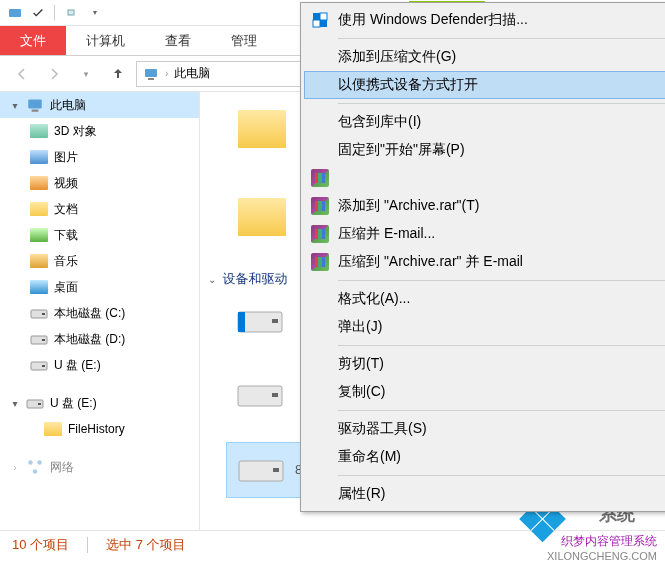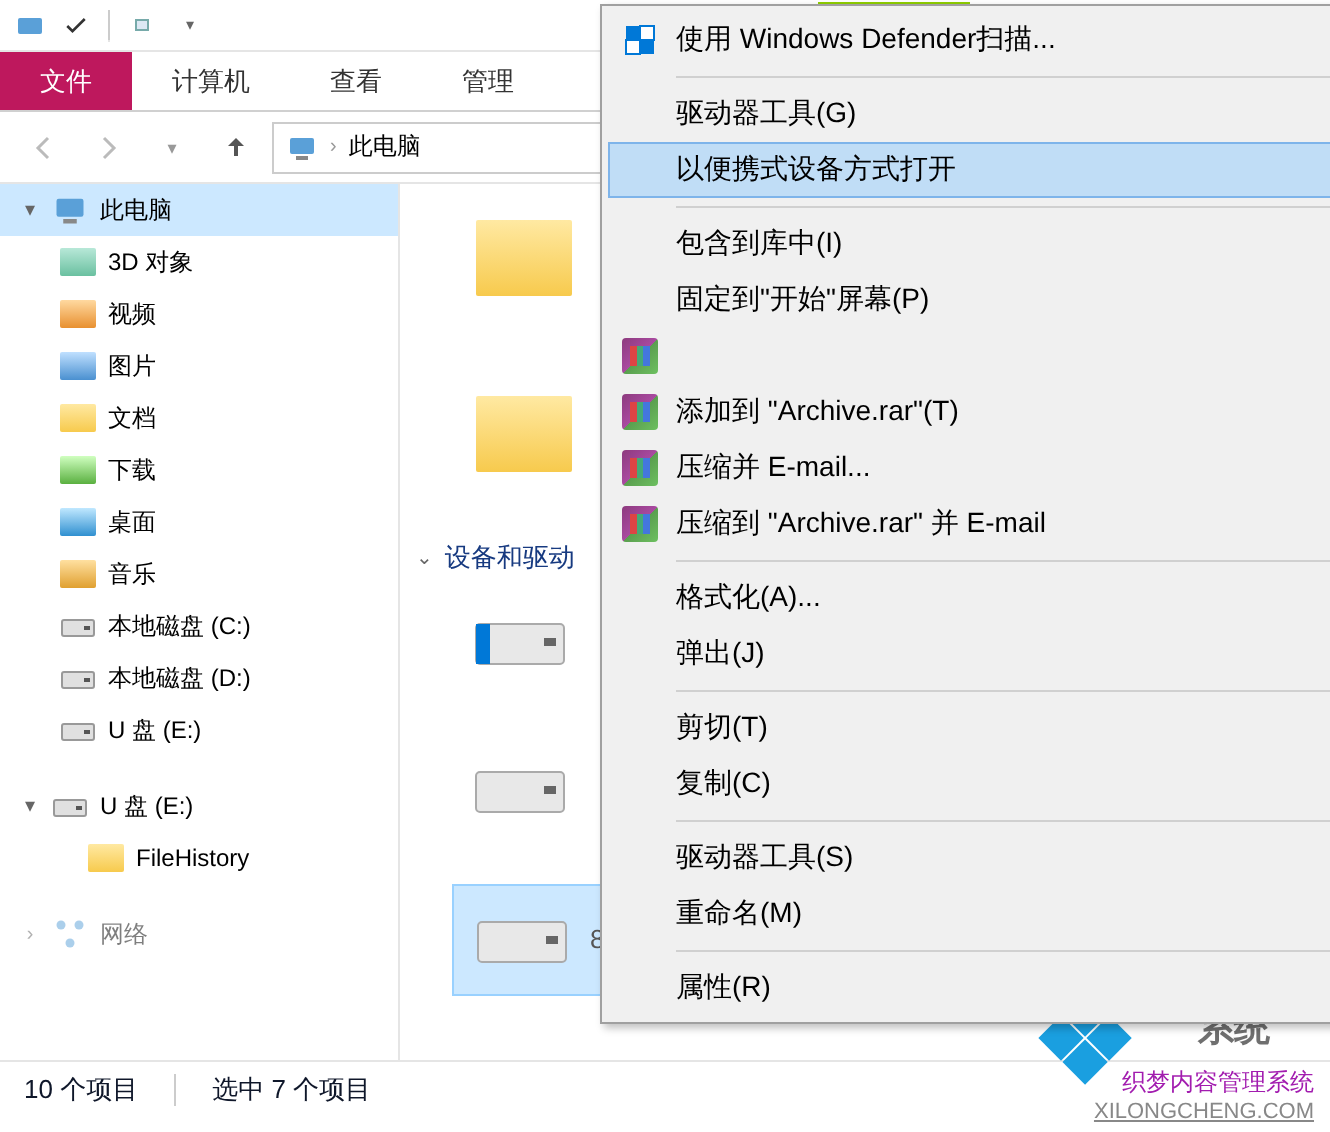--- a/index.html
+++ b/index.html
@@ -7,21 +7,21 @@
 
 .titlebar { height: 26px; background: #fff; display: flex; align-items: center; border-bottom: 1px solid #e5e5e5; }
 .titlebar .sys-icon { width: 22px; height: 22px; margin-left: 4px; display: flex; align-items: center; justify-content: center; }
 .qat-btn { width: 24px; height: 22px; display: flex; align-items: center; justify-content: center; }
 .check-icon svg { width: 14px; height: 14px; }
 .titlebar .divider { width: 1px; height: 16px; background: #ccc; margin: 0 4px; }
 .titlebar .green-tag { background: #8fce00; color: #333; padding: 3px 8px; font-size: 12px; margin-left: auto; margin-right: 180px; }
 
 .ribbon-tabs { height: 30px; background: #fff; display: flex; align-items: stretch; border-bottom: 1px solid #d0d0d0; }
 .ribbon-tab { padding: 0 20px; display: flex; align-items: center; font-size: 13px; color: #333; }
-.ribbon-tab.active { background: #be185d; color: #fff; }
+.ribbon-tab.active { background: #ef4444; color: #fff; }
 
 .addr-bar { height: 36px; display: flex; align-items: center; padding: 4px 8px; gap: 4px; border-bottom: 1px solid #e5e5e5; }
 .nav-btn { width: 28px; height: 28px; display: flex; align-items: center; justify-content: center; color: #999; }
 .nav-btn.enabled { color: #555; }
 .addr-box { flex: 1; height: 26px; border: 1px solid #ccc; display: flex; align-items: center; padding: 0 6px; gap: 6px; }
 .addr-box .pc-icon { width: 16px; height: 16px; }
 .addr-box .chev { color: #999; font-size: 10px; }
 
 .main { display: flex; height: 438px; }
 .sidebar { width: 200px; border-right: 1px solid #e5e5e5; overflow: hidden; }
@@ -34,33 +34,33 @@
 .tree-spacer { height: 12px; }
 
 .content { flex: 1; padding: 8px; position: relative; }
 .category { display: flex; align-items: center; gap: 6px; color: #173a80; font-size: 13px; margin: 6px 0; }
 .category .chev { color: #666; font-size: 10px; }
 .drive-item { display: flex; align-items: center; gap: 10px; padding: 10px; margin-left: 18px; }
 .drive-item.selected { background: #cce8ff; border: 1px solid #99d1ff; }
 .drive-icon { width: 48px; height: 34px; }
 .drive-info { font-size: 13px; color: #555; }
 
-.statusbar { height: 28px; border-top: 1px solid #e5e5e5; display: flex; align-items: center; padding: 0 12px; gap: 18px; color: #0f172a; font-size: 13px; }
+.statusbar { height: 28px; border-top: 1px solid #e5e5e5; display: flex; align-items: center; padding: 0 12px; gap: 18px; color: #c2410c; font-size: 13px; }
 .status-sep { width: 1px; height: 16px; background: #ccc; }
 
 .context-menu { position: absolute; top: 2px; left: 300px; width: 420px; background: #f0f0f0; border: 1px solid #a0a0a0; box-shadow: 2px 2px 4px rgba(0,0,0,.25); z-index: 50; padding: 3px; font-size: 14px; }
 .menu-item { display: flex; align-items: center; height: 28px; padding: 0 30px 0 34px; position: relative; }
 .menu-item.hover { background: #c0ddf6; border: 1px solid #7eb4ea; padding: 0 29px 0 33px; }
 .menu-item .mi-icon { position: absolute; left: 6px; width: 20px; height: 20px; display: flex; align-items: center; justify-content: center; }
 .menu-item .submenu-arrow { position: absolute; right: 10px; font-size: 10px; color: #555; }
 .menu-sep { height: 1px; background: #d0d0d0; margin: 4px 2px 4px 34px; }
 
 .watermark { position: absolute; bottom: 32px; right: 6px; font-size: 13px; color: #777; opacity: .7; }
 .watermark2 { position: absolute; bottom: 16px; right: 8px; font-size: 12px; color: #a21caf; }
-.watermark3 { position: absolute; bottom: 4px; right: 8px; font-size: 11px; color: #888; text-decoration: underline; }
+.watermark3 { position: absolute; bottom: 4px; right: 8px; font-size: 11px; color: #888; }
 .logo-blue { position: absolute; bottom: 28px; right: 100px; display: flex; flex-wrap: wrap; width: 40px; gap: 1px; transform: rotate(45deg); }
 .logo-blue span { width: 16px; height: 16px; background: #1a9fe0; }
 
 .folder-icon { width: 18px; height: 14px; background: linear-gradient(#ffe9a2, #f7ca4d); border-radius: 1px; }
 .drive-svg rect.body { fill: #e0e0e0; stroke: #999; }
 .drive-svg rect.slot { fill: #555; }
 .winrar-bg { width: 18px; height: 18px; background: linear-gradient(135deg, #8d3a7e 0%, #a94aa0 50%, #5a9e4f 50%, #6dc060 100%); border-radius: 2px; display: flex; align-items: center; justify-content: center; }
 .winrar-books { width: 10px; height: 10px; background: linear-gradient(90deg, #d44 0%, #d44 33%, #4a7 33%, #4a7 66%, #47d 66%, #47d 100%); }
 </style>
 </head>
@@ -134,53 +134,53 @@
       <span>此电脑</span>
     </div>
     <div class="tree-item child">
       <span class="t-icon">
           <div class="folder-icon" style="background:linear-gradient(#b8e8d8,#6ac0a0);"></div>
         </span>
       <span>3D 对象</span>
     </div>
     <div class="tree-item child">
       <span class="t-icon">
+          <div class="folder-icon" style="background:linear-gradient(#c0e0ff,#4a90d0);"></div>
+        </span>
+      <span>图片</span>
+    </div>
+    <div class="tree-item child">
+      <span class="t-icon">
           <div class="folder-icon" style="background:linear-gradient(#ffd9a0,#e89030);"></div>
         </span>
       <span>视频</span>
     </div>
     <div class="tree-item child">
       <span class="t-icon">
-          <div class="folder-icon" style="background:linear-gradient(#c0e0ff,#4a90d0);"></div>
-        </span>
-      <span>图片</span>
-    </div>
-    <div class="tree-item child">
-      <span class="t-icon">
           <div class="folder-icon"></div>
         </span>
       <span>文档</span>
     </div>
     <div class="tree-item child">
       <span class="t-icon">
           <div class="folder-icon" style="background:linear-gradient(#d0ffc0,#5ab040);"></div>
         </span>
       <span>下载</span>
     </div>
     <div class="tree-item child">
       <span class="t-icon">
+          <div class="folder-icon" style="background:linear-gradient(#ffe0a0,#e0a030);"></div>
+        </span>
+      <span>音乐</span>
+    </div>
+    <div class="tree-item child">
+      <span class="t-icon">
           <div class="folder-icon" style="background:linear-gradient(#c0e8ff,#3090d0);"></div>
         </span>
       <span>桌面</span>
-    </div>
-    <div class="tree-item child">
-      <span class="t-icon">
-          <div class="folder-icon" style="background:linear-gradient(#ffe0a0,#e0a030);"></div>
-        </span>
-      <span>音乐</span>
     </div>
     <div class="tree-item child">
       <span class="t-icon">
           <svg width="18" height="14" viewBox="0 0 18 14" class="drive-svg">
             <rect class="body" x="1" y="4" width="16" height="8" rx="1"></rect>
             <rect class="slot" x="12" y="7" width="3" height="2"></rect>
           </svg>
         </span>
       <span>本地磁盘 (C:)</span>
     </div>
@@ -286,21 +286,21 @@
           <rect x="2" y="2" width="7" height="7" fill="#0078d7"></rect>
           <rect x="9" y="2" width="7" height="7" fill="#fff" stroke="#0078d7"></rect>
           <rect x="2" y="9" width="7" height="7" fill="#fff" stroke="#0078d7"></rect>
           <rect x="9" y="9" width="7" height="7" fill="#0078d7"></rect>
         </svg>
       </span>
     <span>使用 Windows Defender扫描...</span>
   </div>
   <div class="menu-sep"></div>
   <div class="menu-item">
-    <span>驱动器工具(G)</span>
+    <span>添加到压缩文件(G)</span>
     <span class="submenu-arrow">▶</span>
   </div>
   <div class="menu-item hover">
     <span>以便携式设备方式打开</span>
   </div>
   <div class="menu-sep"></div>
   <div class="menu-item">
     <span>包含到库中(I)</span>
     <span class="submenu-arrow">▶</span>
   </div>

